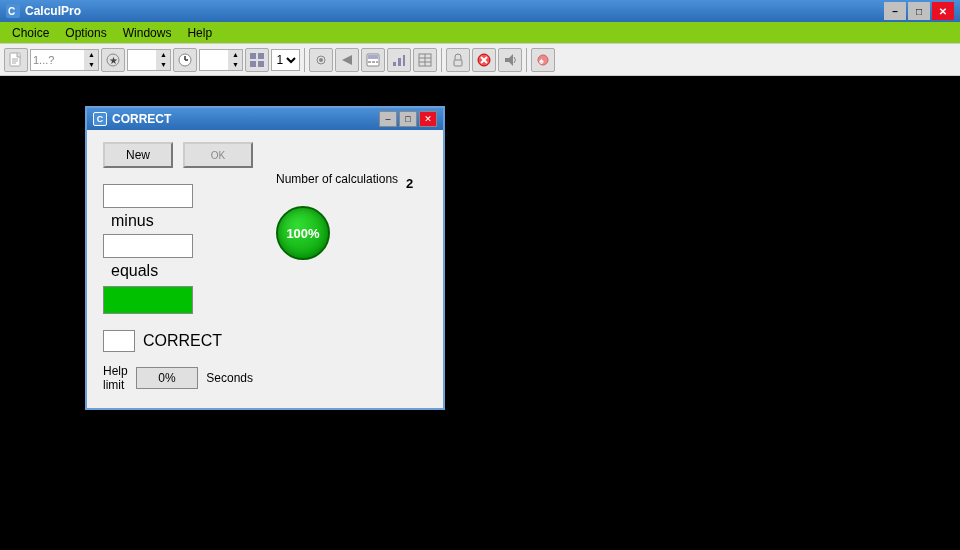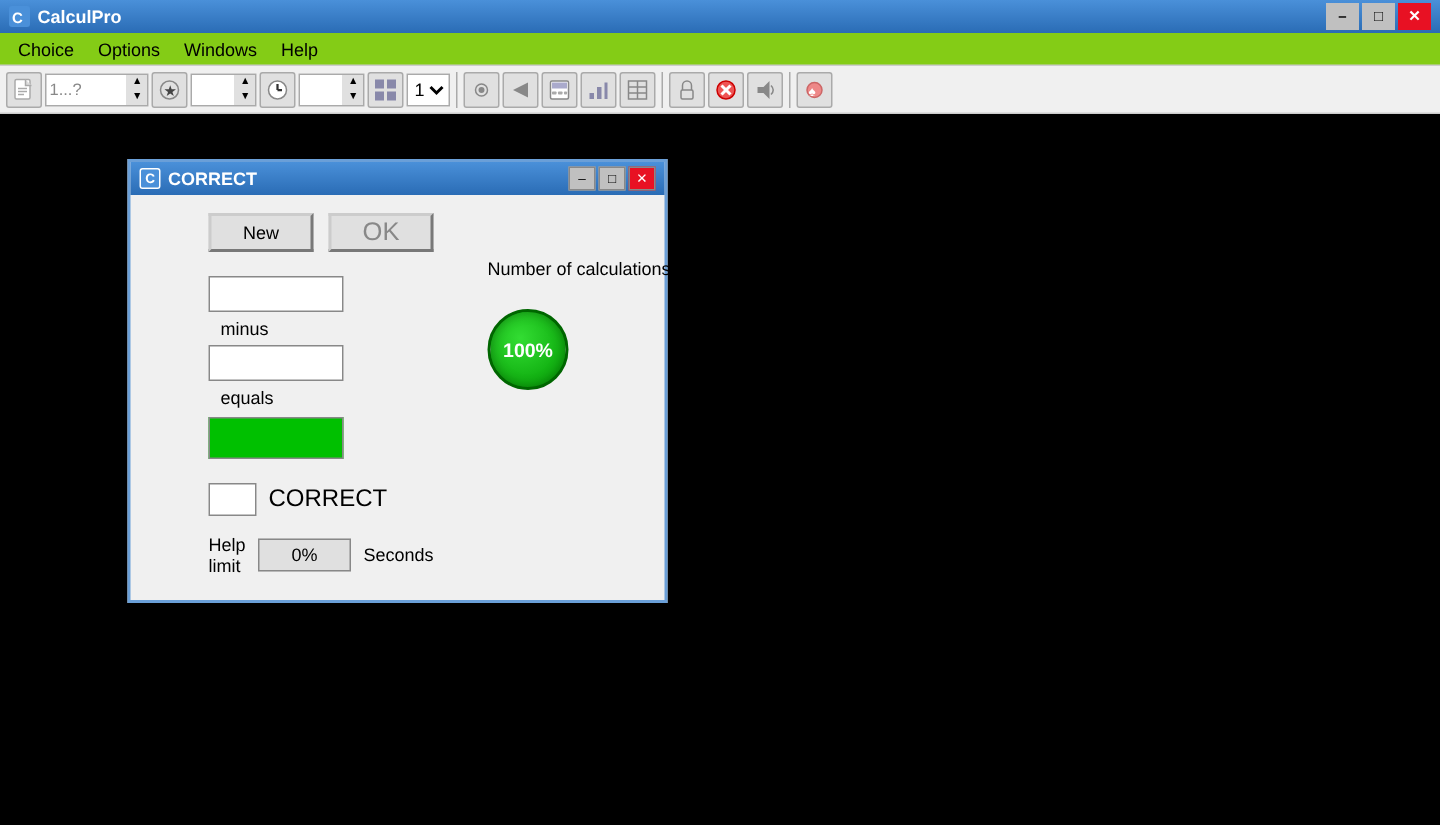--- a/index.html
+++ b/index.html
@@ -194,42 +194,42 @@
       width: 90px;
       height: 28px;
       border: 1px solid #888;
       background: #00c000;
       padding: 2px 4px;
       font-size: 13px;
       color: #00c000;
     }
 
     .label-text {
-      font-size: 12px;
+      font-size: 16px;
       color: #000;
       margin-left: 8px;
     }
 
     .btn-new {
       width: 70px;
       height: 26px;
       background: #e0e0e0;
       border: 2px outset #ccc;
       cursor: pointer;
       font-size: 12px;
       font-weight: normal;
     }
 
     .btn-ok {
       width: 70px;
       height: 26px;
       background: #e0e0e0;
       border: 2px outset #ccc;
       cursor: pointer;
-      font-size: 17px;
+      font-size: 10px;
       font-weight: normal;
       color: #888;
     }
 
     .calcs-label {
       font-size: 12px;
       color: #000;
       margin-bottom: 8px;
       white-space: nowrap;
     }
@@ -291,22 +291,21 @@
       color: #000;
     }
     .seconds-label {
       font-size: 12px;
       color: #000;
       margin-left: 8px;
     }
 
     .main-content {
       display: flex;
-      gap: 16px;
-      margin-left: 36px;
+      gap: 3px;
     }
     .left-col {
       display: flex;
       flex-direction: column;
       width: 150px;
     }
     .right-col {
       display: flex;
       flex-direction: column;
       align-items: flex-start;

